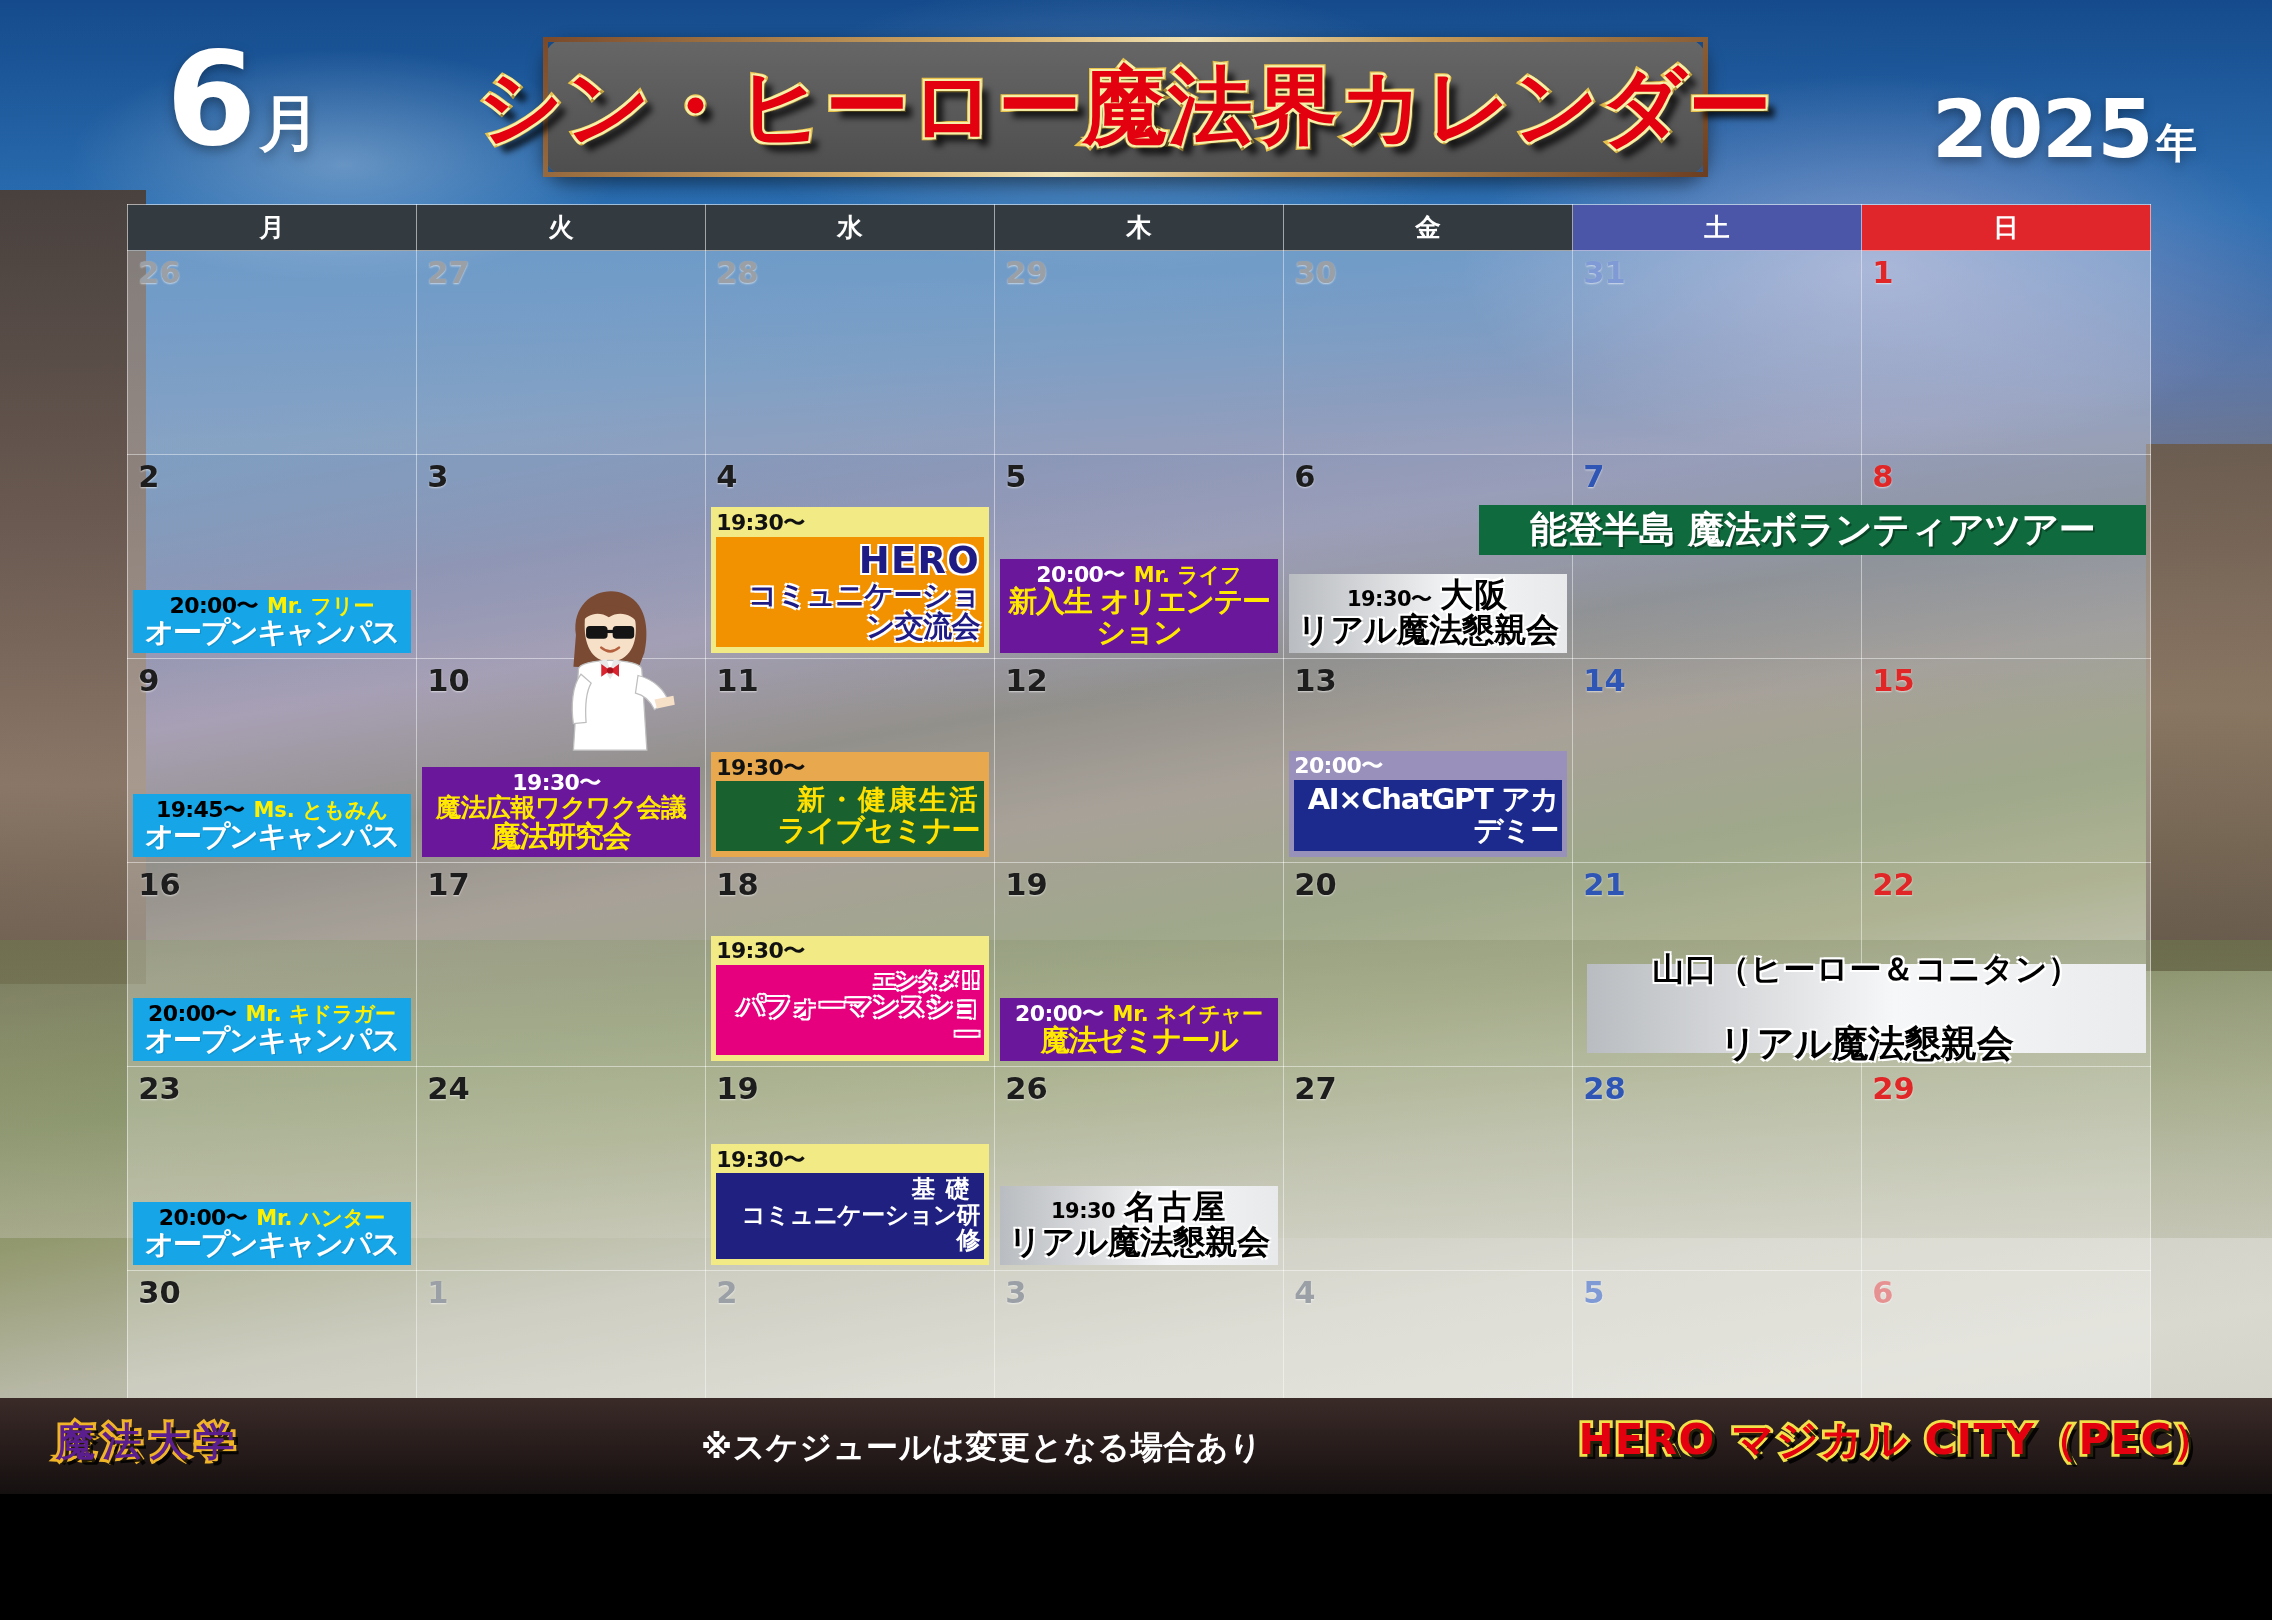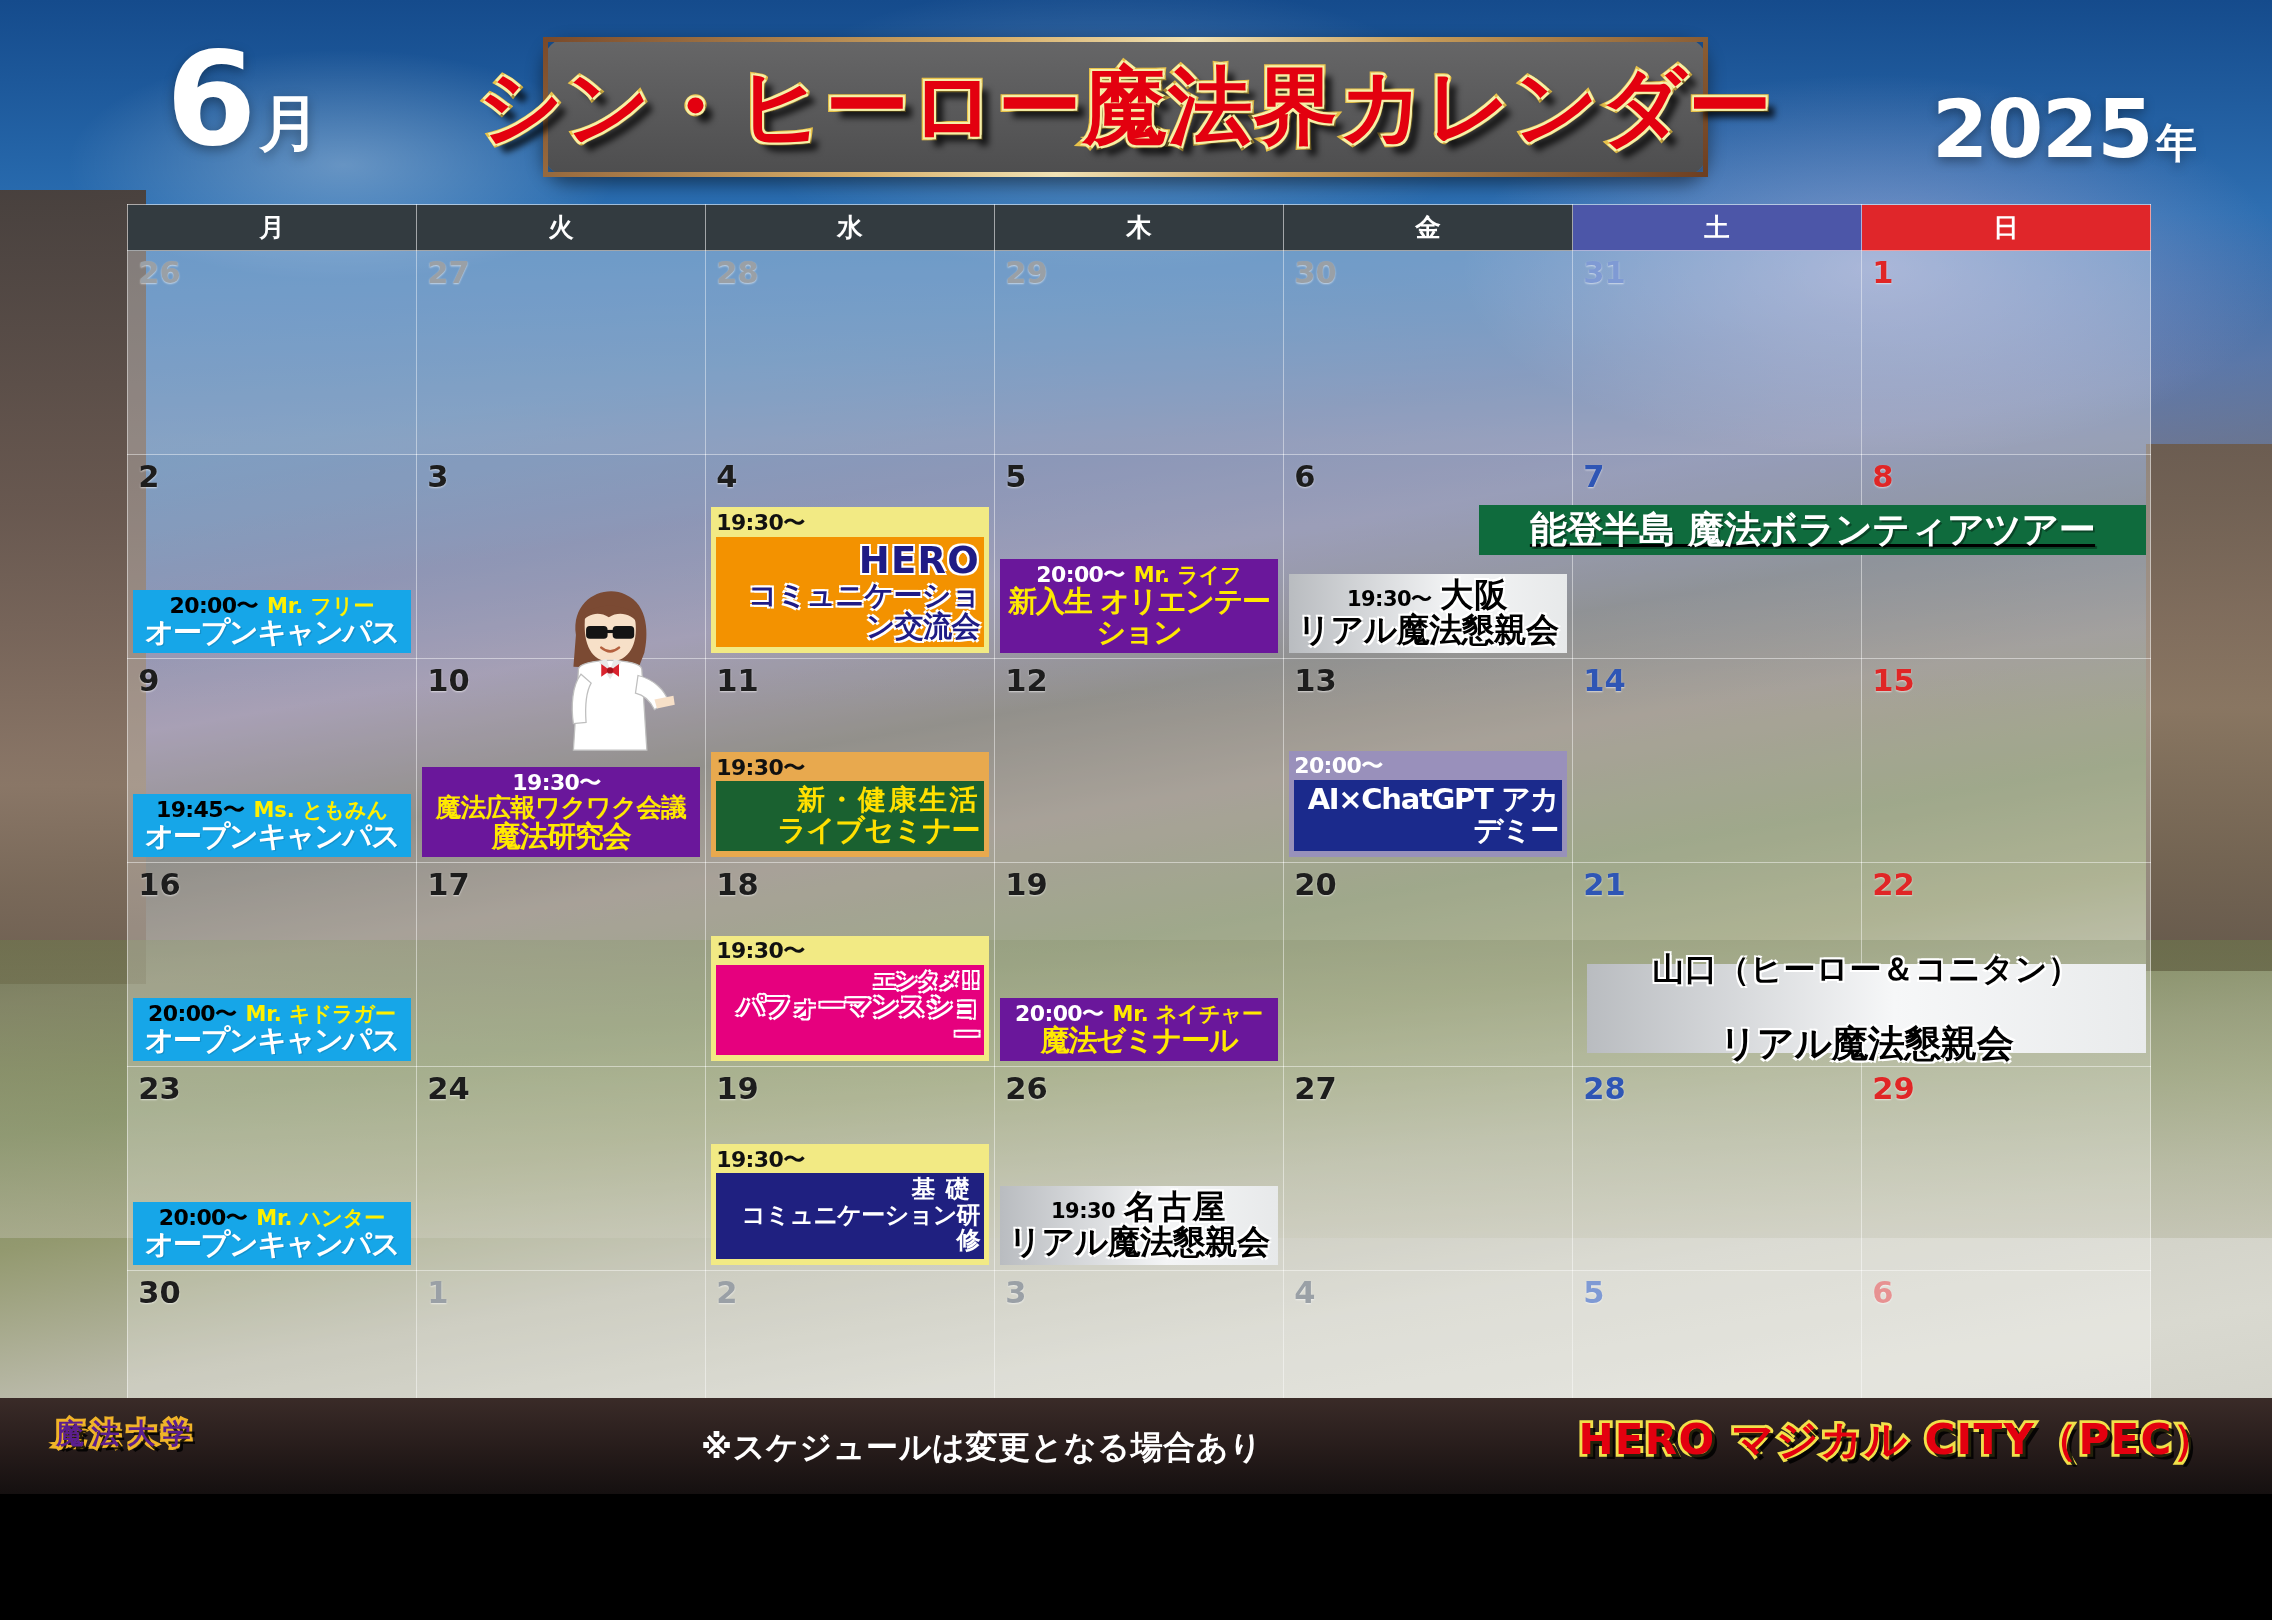--- a/index.html
+++ b/index.html
@@ -183,42 +183,42 @@
   .ev.white .host{color:#000;font-size:33px;letter-spacing:1.3px;
     text-shadow:-1.9px -1.9px 0 #fff,1.9px -1.9px 0 #fff,-1.9px 1.9px 0 #fff,1.9px 1.9px 0 #fff;}
   .ev.white .l2{color:#000;font-size:33px;letter-spacing:-0.6px;
     text-shadow:-1.9px -1.9px 0 #fff,1.9px -1.9px 0 #fff,-1.9px 1.9px 0 #fff,1.9px 1.9px 0 #fff;}
 
   
   .span-banner{
     position:absolute;z-index:5;box-sizing:border-box;
     display:flex;flex-direction:column;align-items:center;justify-content:center;
   }
-  .span-banner.green-b{background:#0f6b3d;text-decoration:underline;}
+  .span-banner.green-b{background:#0f6b3d;}
   .span-banner.green-b .l1{
     color:#fff;font-size:37px;font-weight:900;letter-spacing:-0.6px;white-space:nowrap;
     text-shadow:1.9px 1.9px 0 rgba(0,0,0,.35);}
   .span-banner.white-b{background:linear-gradient(90deg,#b9bcc0,#f6f7f8 55%,#e9ebec);gap:27px;}
   .span-banner.white-b .l1,.span-banner.white-b .l2{
     color:#000;font-weight:900;white-space:nowrap;
     text-shadow:-1.9px -1.9px 0 #fff,1.9px -1.9px 0 #fff,-1.9px 1.9px 0 #fff,1.9px 1.9px 0 #fff;}
   .span-banner.white-b .l1{font-size:32px;letter-spacing:0.6px;}
   .span-banner.white-b .l2{font-size:37px;letter-spacing:-0.6px;}
 
   
   #mascot{position:absolute;left:543px;top:574px;width:133px;height:184px;z-index:6;}
 
   
   #footer{
     position:absolute;left:0;bottom:0;width:2273px;height:96px;
     background:linear-gradient(180deg,#3a2b28,#241a19 60%,#151010);
   }
   #f-left{
     position:absolute;left:56px;top:16.5px;
-    font-size:28px;font-weight:900;letter-spacing:7.6px;color:#5b1e8e;
+    font-size:39px;font-weight:900;letter-spacing:7.6px;color:#5b1e8e;
     -webkit-text-stroke:5.7px #f0b428;paint-order:stroke fill;
     text-shadow:5.1px 5.1px 0 rgba(0,0,0,.85);
     white-space:nowrap;
   }
   #f-center{
     position:absolute;left:701px;top:28px;
     font-size:32px;font-weight:700;color:#fff;letter-spacing:0.6px;
     white-space:nowrap;
   }
   #f-right{

